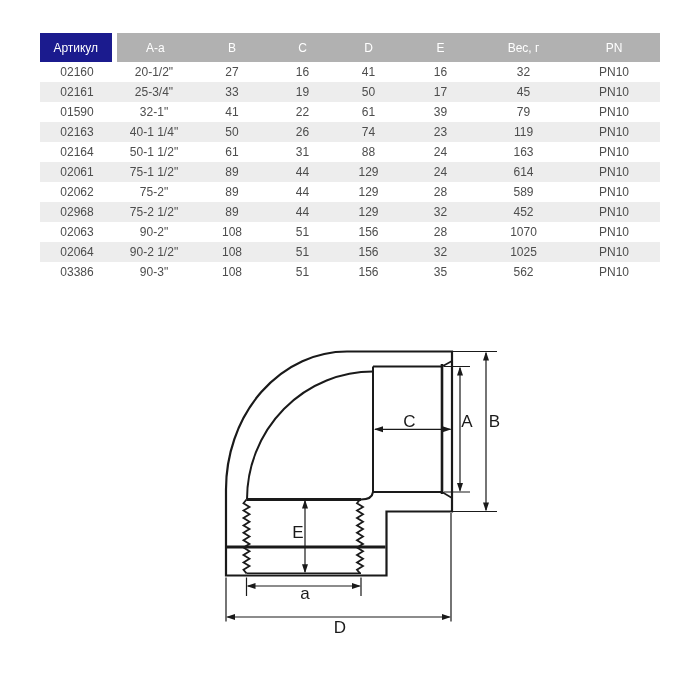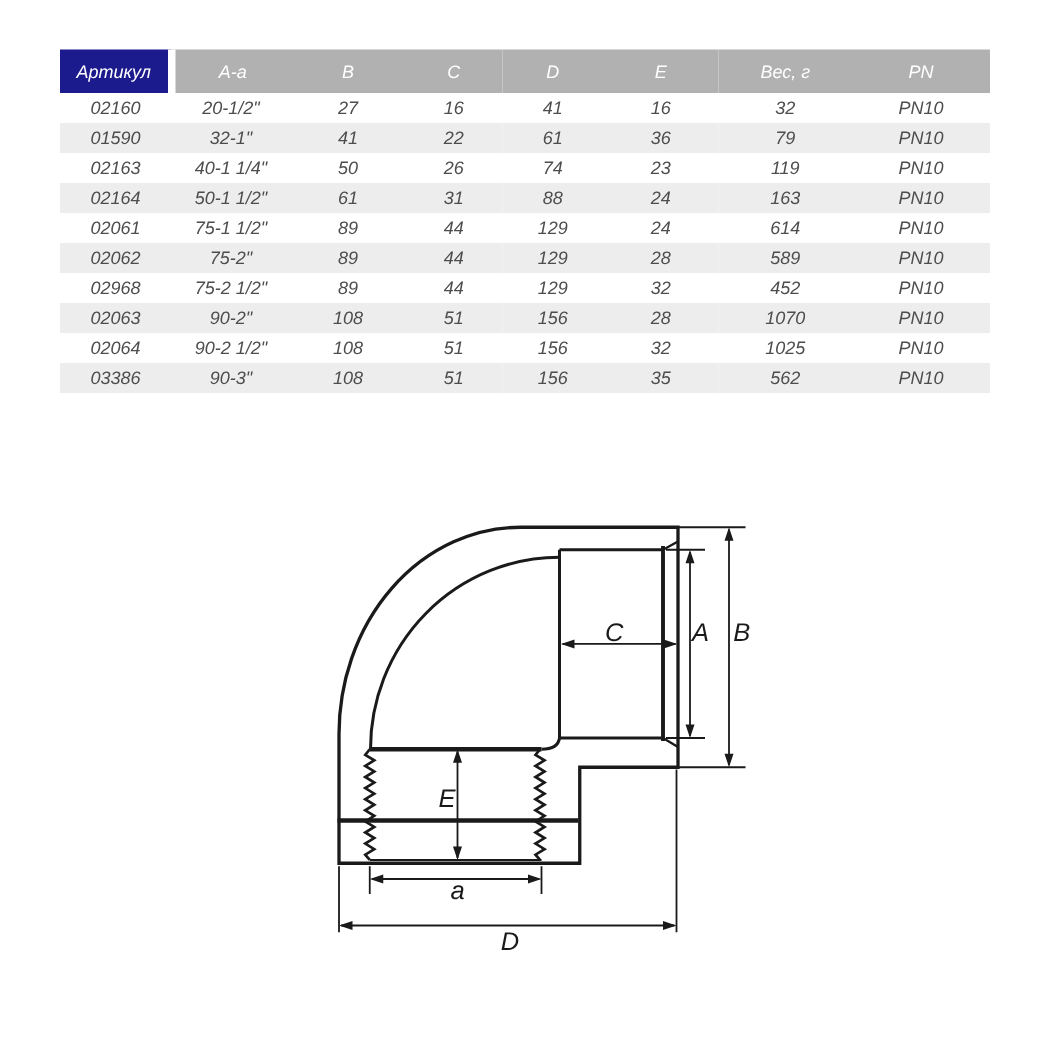--- a/index.html
+++ b/index.html
@@ -1,21 +1,21 @@
 <!DOCTYPE html>
 <html style="--header-primary: #1b1b8e; --header-bg: #b1b1b1; --header-text: #ffffff; --row-alt: #ededed; --cell-text: #4d4d4d;"><head>
 <meta charset="utf-8">
 <style>
   html,body{margin:0;padding:0;}
   body{
     width:700px;height:700px;background:#fff;
     font-family:"Liberation Sans", sans-serif;
     position:relative;overflow:hidden;
   }
-  .sheet{position:relative;width:700px;height:700px;font-style:italic;}
+  .sheet{position:relative;width:700px;height:700px;}
   table.spec{
     position:absolute;left:40px;top:33px;width:620px;
     border-collapse:collapse;table-layout:fixed;
   }
   table.spec th{
     height:29px;padding:0;font-size:12px;font-weight:400;
     color:var(--header-text,#fff);background:var(--header-bg,#b1b1b1);
     text-align:center;vertical-align:middle;
   }
   table.spec th.first{
@@ -69,26 +69,36 @@
           <td>02160</td>
           <td>20-1/2"</td>
           <td>27</td>
           <td>16</td>
           <td>41</td>
           <td>16</td>
           <td>32</td>
           <td>PN10</td>
         </tr>
         <tr>
+          <td>02161</td>
+          <td>25-3/4"</td>
+          <td>33</td>
+          <td>19</td>
+          <td>50</td>
+          <td>17</td>
+          <td>45</td>
+          <td>PN10</td>
+        </tr>
+        <tr>
           <td>01590</td>
           <td>32-1"</td>
           <td>41</td>
           <td>22</td>
           <td>61</td>
-          <td>36</td>
+          <td>39</td>
           <td>79</td>
           <td>PN10</td>
         </tr>
         <tr>
           <td>02163</td>
           <td>40-1 1/4"</td>
           <td>50</td>
           <td>26</td>
           <td>74</td>
           <td>23</td>

